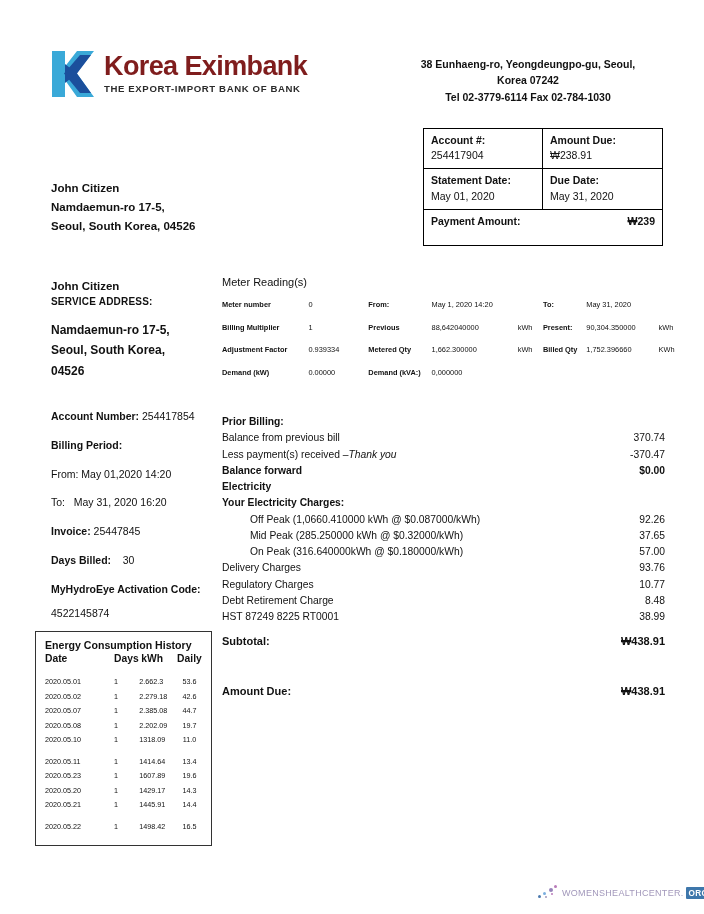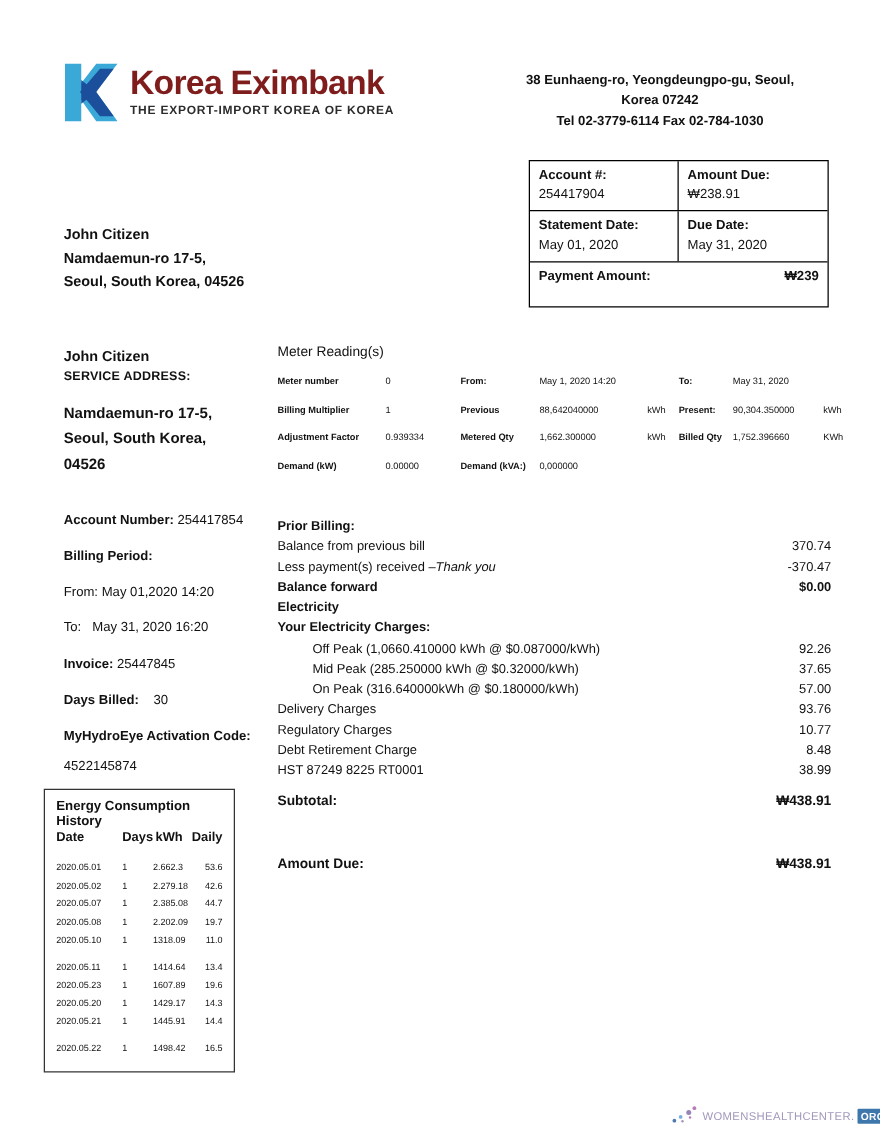--- a/index.html
+++ b/index.html
@@ -214,21 +214,21 @@
     justify-content: space-between;
     align-items: flex-end;
   }
   .tot-gap { height: 38px; }
 
   
   .hist-box {
     position: absolute;
     left: 35px;
     top: 631px;
-    width: 153px;
+    width: 177px;
     border: 1px solid #333;
     box-sizing: border-box;
     padding: 7px 9px 9px 9px;
   }
   .hist-title {
     font-size: 10.6px;
     font-weight: bold;
     margin-bottom: 2px;
   }
   .hist-table {
@@ -242,21 +242,21 @@
     text-align: left;
     padding: 0 0 13px 0;
   }
   .hist-table td {
     padding: 0 0 5.5px 0;
     white-space: nowrap;
   }
   .hist-table .col-date { width: 44%; }
   .hist-table .col-days { width: 16%; }
   .hist-table .col-kwh  { width: 24%; text-align: left; }
-  .hist-table .col-daily{ width: 16%; text-align: right; }
+  .hist-table .col-daily{ width: 16%; text-align: center; }
   .hist-table th.col-kwh { padding-left: 2px; }
   .hist-table tr.spacer td { padding: 0; height: 7px; }
 
   
   .watermark {
     position: absolute;
     left: 536px;
     top: 884px;
     display: flex;
     align-items: center;
@@ -294,21 +294,21 @@
     <div class="logo-mark">
       <svg width="46" height="52" viewBox="0 0 46 52" xmlns="http://www.w3.org/2000/svg">
         <path d="M2 3 L15 3 L15 49 L2 49 Z" fill="#3aa9d8"></path>
         <path d="M44 3 L27 3 L10 25 L27 49 L44 49 L26.5 25 Z" fill="#3aa9d8"></path>
         <path d="M41 7 L30 7 L14 25.5 L30 45 L41 45 L27 25.5 Z" fill="#1b4f9c"></path>
         <path d="M15 16 L15 35 L27 25.5 Z" fill="#1b4f9c"></path>
       </svg>
     </div>
     <div class="logo-text-wrap">
       <div class="logo-title">Korea Eximbank</div>
-      <div class="logo-sub">THE EXPORT-IMPORT KOREA OF KOREA</div>
+      <div class="logo-sub">THE EXPORT-IMPORT BANK OF BANK</div>
     </div>
   </div>
 
   <div class="company-address">
     <div>38 Eunhaeng-ro, Yeongdeungpo-gu, Seoul,</div>
     <div>Korea 07242</div>
     <div>Tel 02-3779-6114 Fax 02-784-1030</div>
   </div>
 
   <div class="summary-box">

